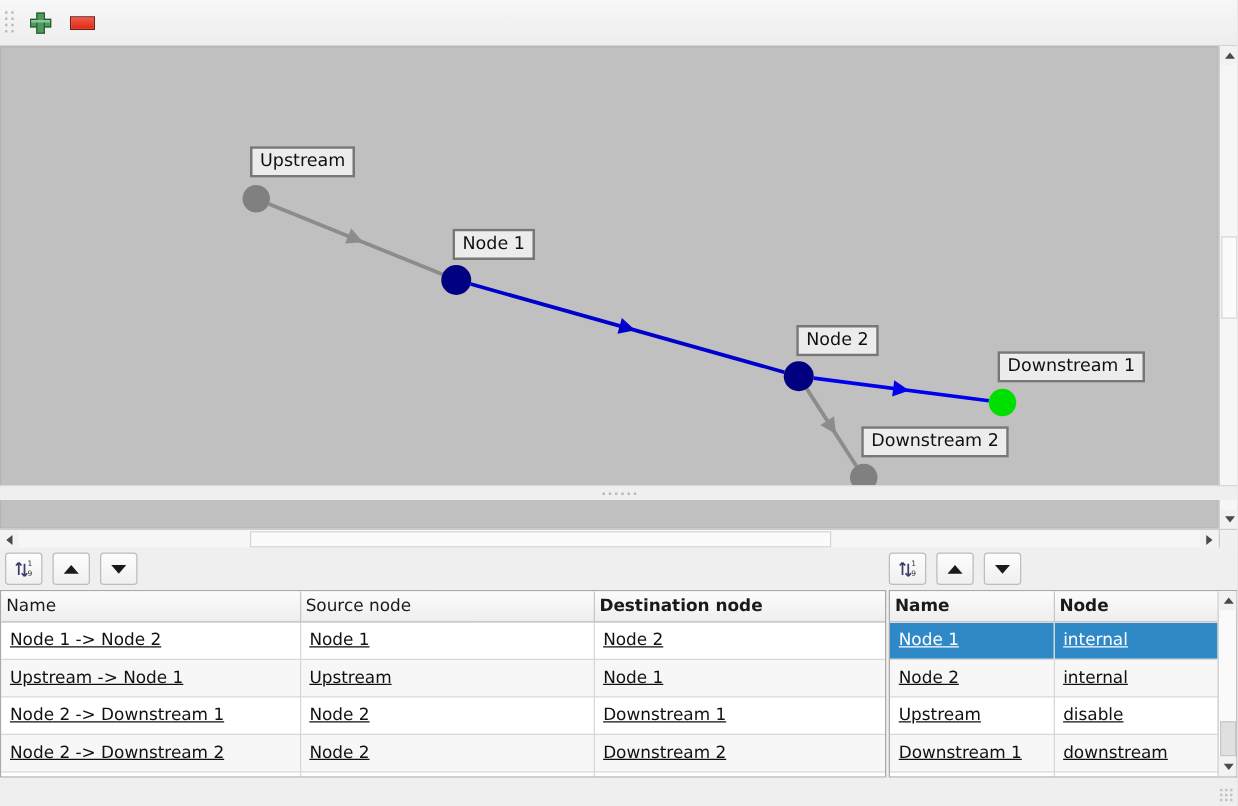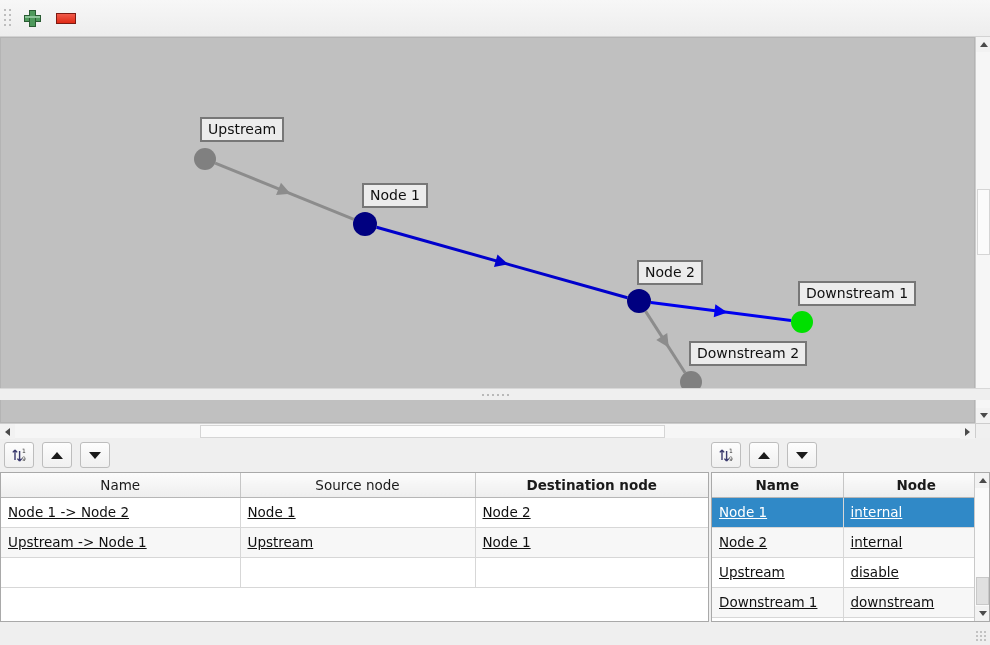--- a/index.html
+++ b/index.html
@@ -197,21 +197,21 @@
     table-layout: fixed;
     font-size: 13.5px;
     color: #111;
   }
   table.grid th {
     background: linear-gradient(#fcfcfc, #eeeeee);
     border-right: 1px solid #c6c6c6;
     border-bottom: 1px solid #b6b6b6;
     height: 24px;
     font-weight: normal;
-    text-align: center;
+    text-align: left;
     color: #1a1a1a;
     padding: 0 4px;
     box-sizing: border-box;
   }
   table.grid.bold-head th { font-weight: bold; }
   table.grid td {
     height: 30px;
     border-right: 1px solid #d7d7d7;
     border-bottom: 1px solid #d7d7d7;
     padding: 0 7px;
@@ -389,20 +389,30 @@
             <td>Node 1 -&gt; Node 2</td>
             <td>Node 1</td>
             <td style="border-right: none;">Node 2</td>
           </tr>
           <tr class="even">
             <td>Upstream -&gt; Node 1</td>
             <td>Upstream</td>
             <td style="border-right: none;">Node 1</td>
           </tr>
           <tr class="odd">
+            <td>Node 2 -&gt; Downstream 1</td>
+            <td>Node 2</td>
+            <td style="border-right: none;">Downstream 1</td>
+          </tr>
+          <tr class="even">
+            <td>Node 2 -&gt; Downstream 2</td>
+            <td>Node 2</td>
+            <td style="border-right: none;">Downstream 2</td>
+          </tr>
+          <tr class="odd">
             <td></td>
             <td></td>
             <td style="border-right: none;"></td>
           </tr>
         </tbody>
     </table>
   </div>
 
   <div class="table-panel" style="left:711px; top:472px; width:279px; height:150px;">
     <table class="grid bold-head" id="nodes-table">

